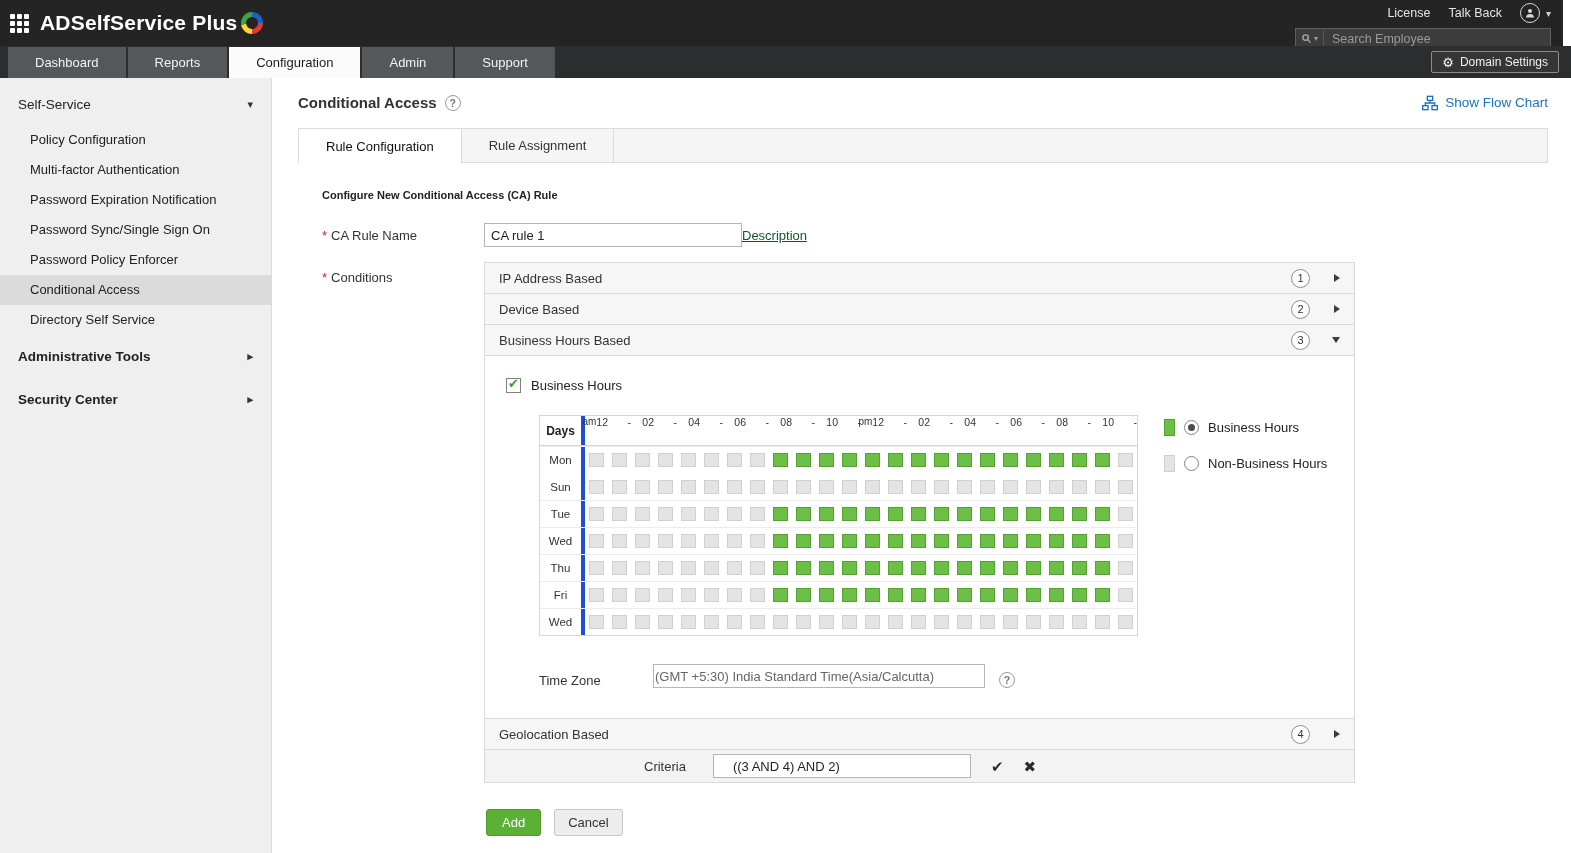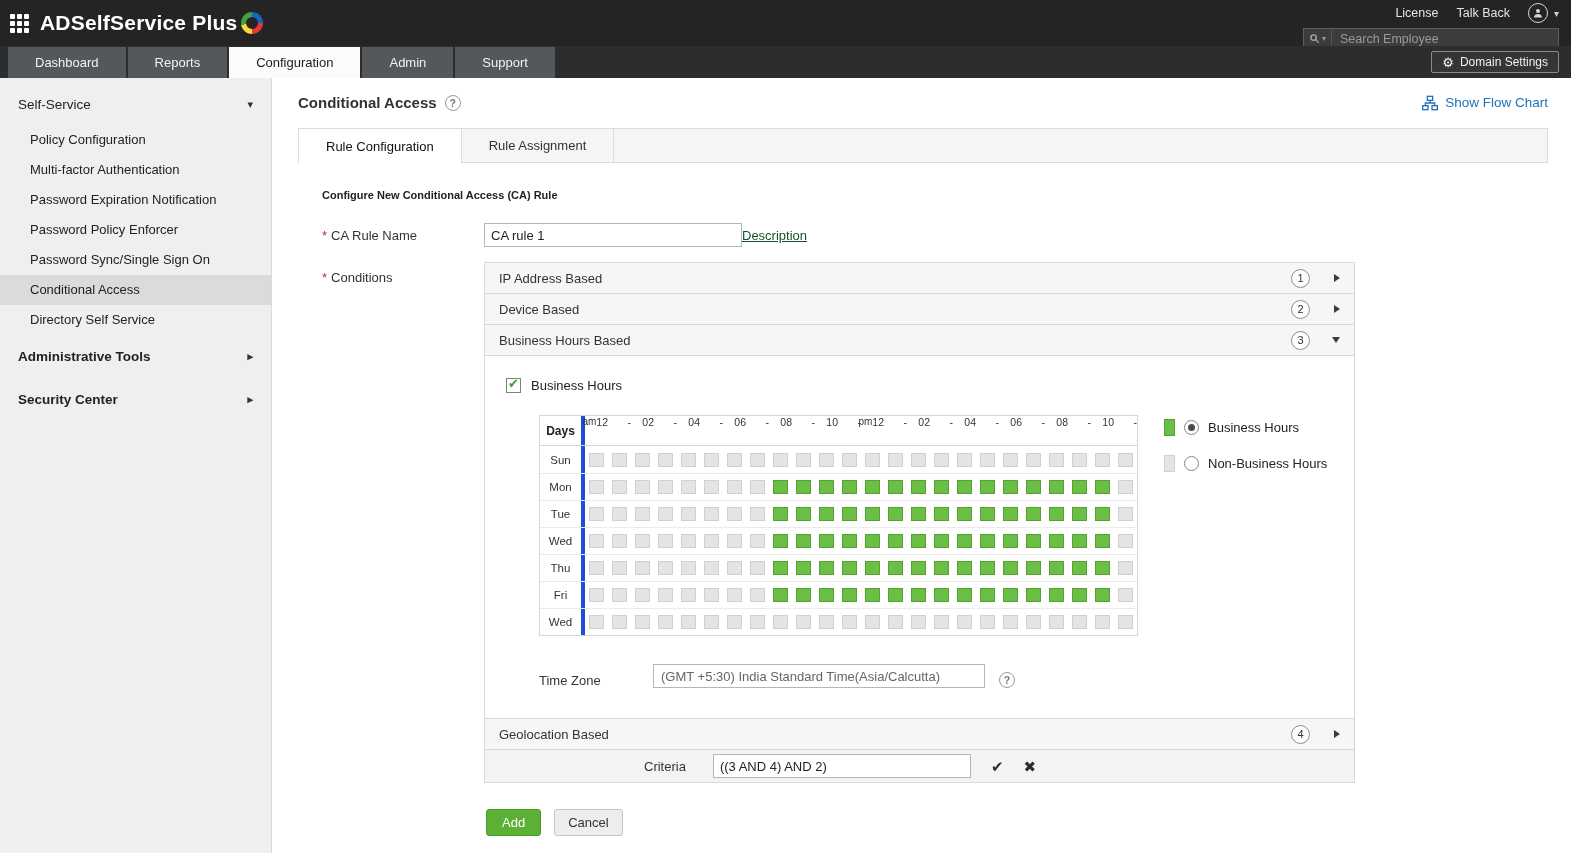--- a/index.html
+++ b/index.html
@@ -2,21 +2,21 @@
 <html><head>
 <meta charset="utf-8">
 <title>ADSelfService Plus</title>
 <style>
   * { box-sizing: border-box; }
   html,body { margin:0; padding:0; }
   body { font-family:"Liberation Sans", sans-serif; background:#fff; }
   .app { position:relative; width:1571px; height:853px; overflow:hidden; background:#fff; }
 
   
-  .topbar { position:absolute; top:0; left:0; right:0; height:46px; background:#242424; }
+  .topbar { position:absolute; top:0; left:0; right:8px; height:46px; background:#242424; }
   .topbar-left { position:absolute; left:10px; top:0; height:46px; display:flex; align-items:center; gap:11px; }
   .apps-grid { display:grid; grid-template-columns:repeat(3,5px); grid-gap:2px; cursor:pointer; }
   .apps-grid span { width:5px; height:5px; background:#fff; border-radius:1px; }
   .logo { display:flex; align-items:center; gap:4px; }
   .logo-text { color:#fff; font-size:21px; font-weight:bold; letter-spacing:.2px; }
   .logo-swoosh { width:22px; height:22px; border-radius:50%; position:relative;
     background:conic-gradient(#1565c0 0 25%, #e53935 25% 50%, #fdd835 50% 72%, #43a047 72% 100%); }
   .logo-swoosh::after { content:""; position:absolute; inset:5px; background:#242424; border-radius:50%; }
 
   .topbar-right { position:absolute; right:12px; top:3px; display:flex; flex-direction:column; align-items:flex-end; gap:5px; }
@@ -100,26 +100,26 @@
 
   .legend { margin-top:4px; }
   .legend-row { display:flex; align-items:center; gap:9px; margin-bottom:19px; }
   .swatch { width:11px; height:17px; border:1px solid #c6c6c6; }
   .radio { width:15px; height:15px; border:1px solid #858585; border-radius:50%; background:#fff; position:relative; cursor:pointer; flex:0 0 15px; }
   .radio.sel::after { content:""; position:absolute; inset:3px; background:#4c4c4c; border-radius:50%; }
   .legend-label { font-size:13px; color:#222; }
 
   .tz-row { display:flex; align-items:flex-end; margin:28px 0 0 54px; }
   .tz-label { width:114px; font-size:13px; color:#333; }
-  .tz-input { width:332px; height:24px; border:1px solid #b5b5b5; color:#666; font-size:13px; padding:0 7px; background:#fff; font-family:inherit; outline:none; }
+  .tz-input { width:332px; height:24px; border:1px solid #b5b5b5; color:#666; font-size:13px; padding:0 1px; background:#fff; font-family:inherit; outline:none; }
   .tz-help { margin-left:14px; }
 
   .criteria { height:34px; background:#f3f3f3; border:1px solid #d9d9d9; margin-top:-1px; display:flex; align-items:center; }
   .criteria-label { margin-left:159px; font-size:13px; color:#333; }
-  .criteria-input { width:258px; height:24px; margin-left:27px; border:1px solid #b5b5b5; font-size:13px; padding:0 6px; color:#222; font-family:inherit; outline:none; background:#fff; }
+  .criteria-input { width:258px; height:24px; margin-left:27px; border:1px solid #b5b5b5; font-size:13px; padding:0 19px; color:#222; font-family:inherit; outline:none; background:#fff; }
   .crit-icon { margin-left:20px; font-size:15px; color:#2b2b2b; cursor:pointer; line-height:1; }
 
   .btn-row { margin:26px 0 0 188px; display:flex; gap:13px; }
   .btn-add { background:#5cb135; border:1px solid #4c9b2a; color:#fff; font-size:13px; padding:5px 15px; border-radius:3px; cursor:pointer; font-family:inherit; }
   .btn-cancel { background:#ededed; border:1px solid #c6c6c6; color:#333; font-size:13px; padding:5px 13px; border-radius:3px; cursor:pointer; font-family:inherit; }
 </style>
 </head>
 <body>
 
 <div class="app">
@@ -183,22 +183,22 @@
 
   <aside class="sidebar">
     <div class="side-head">
       <span>Self-Service</span>
       <span class="side-caret">▾</span>
     </div>
     <div class="side-items">
       <div class="side-item">Policy Configuration</div>
       <div class="side-item">Multi-factor Authentication</div>
       <div class="side-item">Password Expiration Notification</div>
+      <div class="side-item">Password Sync/Single Sign On</div>
       <div class="side-item">Password Policy Enforcer</div>
-      <div class="side-item">Password Sync/Single Sign On</div>
       <div class="side-item selected">Conditional Access</div>
       <div class="side-item">Directory Self Service</div>
     </div>
     <div class="side-head bold">
       <span>Administrative Tools</span>
       <span class="side-caret">▸</span>
     </div>
     <div class="side-head bold">
       <span>Security Center</span>
       <span class="side-caret">▸</span>
@@ -363,20 +363,95 @@
                     </div>
                     <div class="bh-hourcol">
                       <div class="mer"></div>
                       <div class="hlbl">10</div>
                     </div>
                     <div class="bh-hourcol">
                       <div class="mer"></div>
                       <div class="hlbl">-</div>
                     </div>
                   </div>
+                  <div class="bh-row bh-dayrow">
+                    <div class="bh-daycol bh-daylabel">Mon</div>
+                    <div class="cellwrap">
+                      <div class="sq" style="background: rgb(228, 228, 228); border: 1px solid rgb(208, 208, 208);"></div>
+                    </div>
+                    <div class="cellwrap">
+                      <div class="sq" style="background: rgb(228, 228, 228); border: 1px solid rgb(208, 208, 208);"></div>
+                    </div>
+                    <div class="cellwrap">
+                      <div class="sq" style="background: rgb(228, 228, 228); border: 1px solid rgb(208, 208, 208);"></div>
+                    </div>
+                    <div class="cellwrap">
+                      <div class="sq" style="background: rgb(228, 228, 228); border: 1px solid rgb(208, 208, 208);"></div>
+                    </div>
+                    <div class="cellwrap">
+                      <div class="sq" style="background: rgb(228, 228, 228); border: 1px solid rgb(208, 208, 208);"></div>
+                    </div>
+                    <div class="cellwrap">
+                      <div class="sq" style="background: rgb(228, 228, 228); border: 1px solid rgb(208, 208, 208);"></div>
+                    </div>
+                    <div class="cellwrap">
+                      <div class="sq" style="background: rgb(228, 228, 228); border: 1px solid rgb(208, 208, 208);"></div>
+                    </div>
+                    <div class="cellwrap">
+                      <div class="sq" style="background: rgb(228, 228, 228); border: 1px solid rgb(208, 208, 208);"></div>
+                    </div>
+                    <div class="cellwrap">
+                      <div class="sq" style="background: rgb(108, 191, 69); border: 1px solid rgb(85, 161, 54);"></div>
+                    </div>
+                    <div class="cellwrap">
+                      <div class="sq" style="background: rgb(108, 191, 69); border: 1px solid rgb(85, 161, 54);"></div>
+                    </div>
+                    <div class="cellwrap">
+                      <div class="sq" style="background: rgb(108, 191, 69); border: 1px solid rgb(85, 161, 54);"></div>
+                    </div>
+                    <div class="cellwrap">
+                      <div class="sq" style="background: rgb(108, 191, 69); border: 1px solid rgb(85, 161, 54);"></div>
+                    </div>
+                    <div class="cellwrap">
+                      <div class="sq" style="background: rgb(108, 191, 69); border: 1px solid rgb(85, 161, 54);"></div>
+                    </div>
+                    <div class="cellwrap">
+                      <div class="sq" style="background: rgb(108, 191, 69); border: 1px solid rgb(85, 161, 54);"></div>
+                    </div>
+                    <div class="cellwrap">
+                      <div class="sq" style="background: rgb(108, 191, 69); border: 1px solid rgb(85, 161, 54);"></div>
+                    </div>
+                    <div class="cellwrap">
+                      <div class="sq" style="background: rgb(108, 191, 69); border: 1px solid rgb(85, 161, 54);"></div>
+                    </div>
+                    <div class="cellwrap">
+                      <div class="sq" style="background: rgb(108, 191, 69); border: 1px solid rgb(85, 161, 54);"></div>
+                    </div>
+                    <div class="cellwrap">
+                      <div class="sq" style="background: rgb(108, 191, 69); border: 1px solid rgb(85, 161, 54);"></div>
+                    </div>
+                    <div class="cellwrap">
+                      <div class="sq" style="background: rgb(108, 191, 69); border: 1px solid rgb(85, 161, 54);"></div>
+                    </div>
+                    <div class="cellwrap">
+                      <div class="sq" style="background: rgb(108, 191, 69); border: 1px solid rgb(85, 161, 54);"></div>
+                    </div>
+                    <div class="cellwrap">
+                      <div class="sq" style="background: rgb(108, 191, 69); border: 1px solid rgb(85, 161, 54);"></div>
+                    </div>
+                    <div class="cellwrap">
+                      <div class="sq" style="background: rgb(108, 191, 69); border: 1px solid rgb(85, 161, 54);"></div>
+                    </div>
+                    <div class="cellwrap">
+                      <div class="sq" style="background: rgb(108, 191, 69); border: 1px solid rgb(85, 161, 54);"></div>
+                    </div>
+                    <div class="cellwrap">
+                      <div class="sq" style="background: rgb(228, 228, 228); border: 1px solid rgb(208, 208, 208);"></div>
+                    </div>
+                  </div>
                   <div class="bh-row bh-dayrow first">
                     <div class="bh-daycol bh-daylabel">Sun</div>
                     <div class="cellwrap">
                       <div class="sq" style="background: rgb(228, 228, 228); border: 1px solid rgb(208, 208, 208);"></div>
                     </div>
                     <div class="cellwrap">
                       <div class="sq" style="background: rgb(228, 228, 228); border: 1px solid rgb(208, 208, 208);"></div>
                     </div>
                     <div class="cellwrap">
                       <div class="sq" style="background: rgb(228, 228, 228); border: 1px solid rgb(208, 208, 208);"></div>
@@ -433,95 +508,20 @@
                       <div class="sq" style="background: rgb(228, 228, 228); border: 1px solid rgb(208, 208, 208);"></div>
                     </div>
                     <div class="cellwrap">
                       <div class="sq" style="background: rgb(228, 228, 228); border: 1px solid rgb(208, 208, 208);"></div>
                     </div>
                     <div class="cellwrap">
                       <div class="sq" style="background: rgb(228, 228, 228); border: 1px solid rgb(208, 208, 208);"></div>
                     </div>
                     <div class="cellwrap">
                       <div class="sq" style="background: rgb(228, 228, 228); border: 1px solid rgb(208, 208, 208);"></div>
-                    </div>
-                    <div class="cellwrap">
-                      <div class="sq" style="background: rgb(228, 228, 228); border: 1px solid rgb(208, 208, 208);"></div>
-                    </div>
-                  </div>
-                  <div class="bh-row bh-dayrow">
-                    <div class="bh-daycol bh-daylabel">Mon</div>
-                    <div class="cellwrap">
-                      <div class="sq" style="background: rgb(228, 228, 228); border: 1px solid rgb(208, 208, 208);"></div>
-                    </div>
-                    <div class="cellwrap">
-                      <div class="sq" style="background: rgb(228, 228, 228); border: 1px solid rgb(208, 208, 208);"></div>
-                    </div>
-                    <div class="cellwrap">
-                      <div class="sq" style="background: rgb(228, 228, 228); border: 1px solid rgb(208, 208, 208);"></div>
-                    </div>
-                    <div class="cellwrap">
-                      <div class="sq" style="background: rgb(228, 228, 228); border: 1px solid rgb(208, 208, 208);"></div>
-                    </div>
-                    <div class="cellwrap">
-                      <div class="sq" style="background: rgb(228, 228, 228); border: 1px solid rgb(208, 208, 208);"></div>
-                    </div>
-                    <div class="cellwrap">
-                      <div class="sq" style="background: rgb(228, 228, 228); border: 1px solid rgb(208, 208, 208);"></div>
-                    </div>
-                    <div class="cellwrap">
-                      <div class="sq" style="background: rgb(228, 228, 228); border: 1px solid rgb(208, 208, 208);"></div>
-                    </div>
-                    <div class="cellwrap">
-                      <div class="sq" style="background: rgb(228, 228, 228); border: 1px solid rgb(208, 208, 208);"></div>
-                    </div>
-                    <div class="cellwrap">
-                      <div class="sq" style="background: rgb(108, 191, 69); border: 1px solid rgb(85, 161, 54);"></div>
-                    </div>
-                    <div class="cellwrap">
-                      <div class="sq" style="background: rgb(108, 191, 69); border: 1px solid rgb(85, 161, 54);"></div>
-                    </div>
-                    <div class="cellwrap">
-                      <div class="sq" style="background: rgb(108, 191, 69); border: 1px solid rgb(85, 161, 54);"></div>
-                    </div>
-                    <div class="cellwrap">
-                      <div class="sq" style="background: rgb(108, 191, 69); border: 1px solid rgb(85, 161, 54);"></div>
-                    </div>
-                    <div class="cellwrap">
-                      <div class="sq" style="background: rgb(108, 191, 69); border: 1px solid rgb(85, 161, 54);"></div>
-                    </div>
-                    <div class="cellwrap">
-                      <div class="sq" style="background: rgb(108, 191, 69); border: 1px solid rgb(85, 161, 54);"></div>
-                    </div>
-                    <div class="cellwrap">
-                      <div class="sq" style="background: rgb(108, 191, 69); border: 1px solid rgb(85, 161, 54);"></div>
-                    </div>
-                    <div class="cellwrap">
-                      <div class="sq" style="background: rgb(108, 191, 69); border: 1px solid rgb(85, 161, 54);"></div>
-                    </div>
-                    <div class="cellwrap">
-                      <div class="sq" style="background: rgb(108, 191, 69); border: 1px solid rgb(85, 161, 54);"></div>
-                    </div>
-                    <div class="cellwrap">
-                      <div class="sq" style="background: rgb(108, 191, 69); border: 1px solid rgb(85, 161, 54);"></div>
-                    </div>
-                    <div class="cellwrap">
-                      <div class="sq" style="background: rgb(108, 191, 69); border: 1px solid rgb(85, 161, 54);"></div>
-                    </div>
-                    <div class="cellwrap">
-                      <div class="sq" style="background: rgb(108, 191, 69); border: 1px solid rgb(85, 161, 54);"></div>
-                    </div>
-                    <div class="cellwrap">
-                      <div class="sq" style="background: rgb(108, 191, 69); border: 1px solid rgb(85, 161, 54);"></div>
-                    </div>
-                    <div class="cellwrap">
-                      <div class="sq" style="background: rgb(108, 191, 69); border: 1px solid rgb(85, 161, 54);"></div>
-                    </div>
-                    <div class="cellwrap">
-                      <div class="sq" style="background: rgb(108, 191, 69); border: 1px solid rgb(85, 161, 54);"></div>
                     </div>
                     <div class="cellwrap">
                       <div class="sq" style="background: rgb(228, 228, 228); border: 1px solid rgb(208, 208, 208);"></div>
                     </div>
                   </div>
                   <div class="bh-row bh-dayrow">
                     <div class="bh-daycol bh-daylabel">Tue</div>
                     <div class="cellwrap">
                       <div class="sq" style="background: rgb(228, 228, 228); border: 1px solid rgb(208, 208, 208);"></div>
                     </div>

